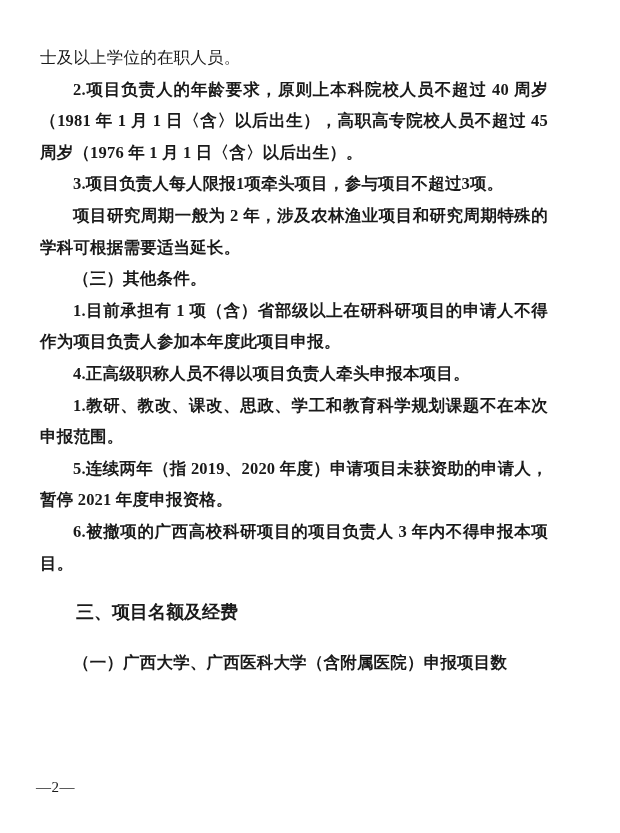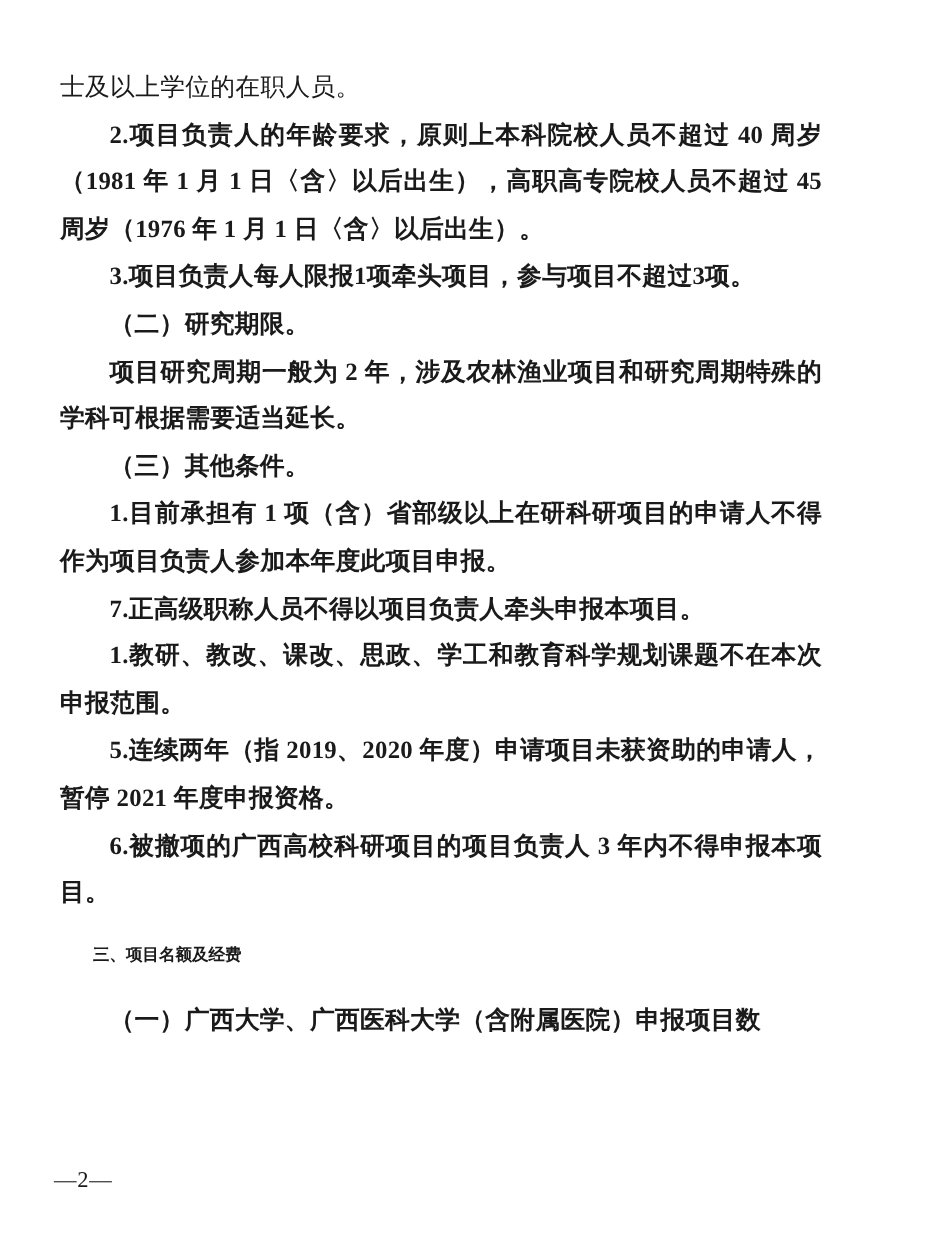--- a/index.html
+++ b/index.html
@@ -36,21 +36,21 @@
     text-justify: inter-ideograph;
     letter-spacing: 0.2px;
   }
   p.indent {
     text-indent: 2em;
     font-weight: bold;
   }
   p.heading {
     text-indent: 2em;
     font-weight: bold;
-    font-size: 11px;
+    font-size: 18px;
     line-height: 31.6px;
   }
   .footer {
     position: absolute;
     left: 36px;
     bottom: 36px;
     width: 548px;
     font-size: 15px;
     line-height: 20px;
     color: #1a1a1a;
@@ -60,25 +60,24 @@
 </style>
 </head>
 <body>
 
 <div class="page">
 
   <div class="body-text">
     <p class="para">士及以上学位的在职人员。</p>
     <p class="para indent">2.项目负责人的年龄要求，原则上本科院校人员不超过 40 周岁（1981 年 1 月 1 日〈含〉以后出生），高职高专院校人员不超过 45 周岁（1976 年 1 月 1 日〈含〉以后出生）。</p>
     <p class="para indent">3.项目负责人每人限报1项牵头项目，参与项目不超过3项。</p>
-    <p class="para indent">（二）研究期限。</p>
     <p class="para indent">项目研究周期一般为 2 年，涉及农林渔业项目和研究周期特殊的学科可根据需要适当延长。</p>
     <p class="para indent">（三）其他条件。</p>
     <p class="para indent">1.目前承担有 1 项（含）省部级以上在研科研项目的申请人不得作为项目负责人参加本年度此项目申报。</p>
-    <p class="para indent">7.正高级职称人员不得以项目负责人牵头申报本项目。</p>
+    <p class="para indent">4.正高级职称人员不得以项目负责人牵头申报本项目。</p>
     <p class="para indent">1.教研、教改、课改、思政、学工和教育科学规划课题不在本次申报范围。</p>
     <p class="para indent">5.连续两年（指 2019、2020 年度）申请项目未获资助的申请人，暂停 2021 年度申报资格。</p>
     <p class="para indent">6.被撤项的广西高校科研项目的项目负责人 3 年内不得申报本项目。</p>
     <p class="heading">三、项目名额及经费</p>
     <p class="para indent">（一）广西大学、广西医科大学（含附属医院）申报项目数</p>
   </div>
 
   <div class="footer">—2—</div>
 
 </div>

